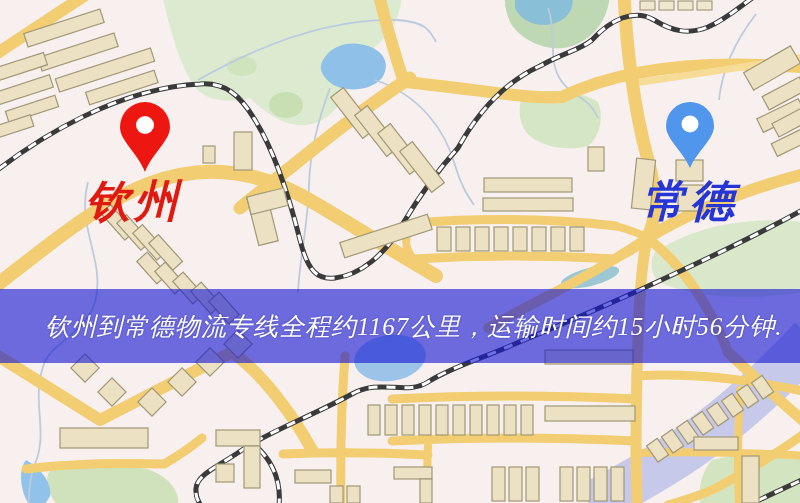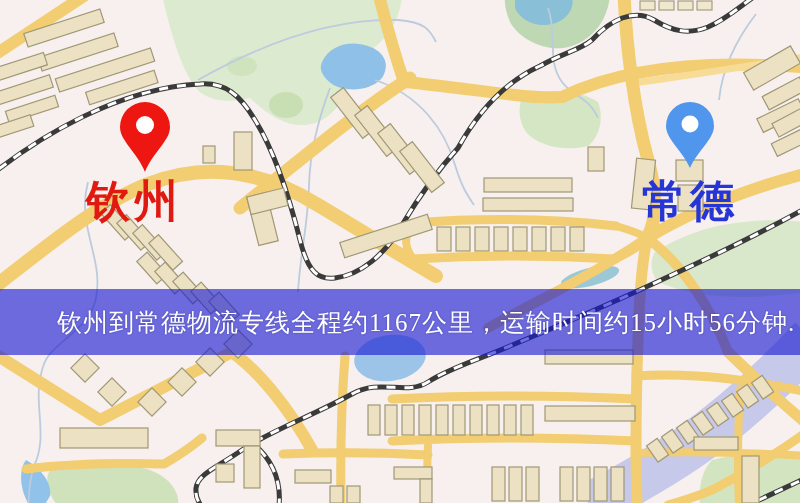--- a/index.html
+++ b/index.html
@@ -1,37 +1,38 @@
 <!DOCTYPE html>
 <html><head>
 <meta charset="utf-8">
 <style>
   html,body{margin:0;padding:0;background:#222;}
   .stage{
     position:relative;width:800px;height:503px;overflow:hidden;
     background:#a16207;
     font-family:"Liberation Sans","DejaVu Sans",sans-serif;
+    font-style:italic;
   }
   .map-svg{position:absolute;left:0;top:0;}
   .bld{fill:#ece1c3;stroke:#a19877;stroke-width:1.2;}
   .bld2{fill:#f0e7cf;stroke:#a19877;stroke-width:1.1;}
   .road{stroke:#f2cd72;fill:none;stroke-linecap:round;stroke-linejoin:round;}
   .road-lt{stroke:#f6dc96;fill:none;stroke-linecap:round;}
   .rail-base{stroke:#3a3a3a;stroke-width:5;fill:none;stroke-linecap:butt;}
   .rail-dash{stroke:#ffffff;stroke-width:3;fill:none;stroke-dasharray:9 9;}
   .stream{stroke:#bccbde;stroke-width:1.8;fill:none;}
   .lbl{
     font-family:"Liberation Serif","DejaVu Serif",serif;
     font-size:44px;font-weight:600;letter-spacing:4px;
   }
   .banner{
-    position:absolute;left:0;top:289px;width:800px;height:66px;
+    position:absolute;left:0;top:289px;width:800px;height:74px;
     background:rgba(22,24,210,0.62);
     display:flex;align-items:center;
-    box-sizing:border-box;padding-left:57px;
+    box-sizing:border-box;padding-left:45px;
   }
   .banner span{
     color:#ffffff;font-size:25px;letter-spacing:1px;white-space:nowrap;
     font-family:"Liberation Serif","DejaVu Serif",serif;
     text-shadow:0 0 2px rgba(30,30,120,0.5);
   }
 </style>
 </head>
 <body>
 

